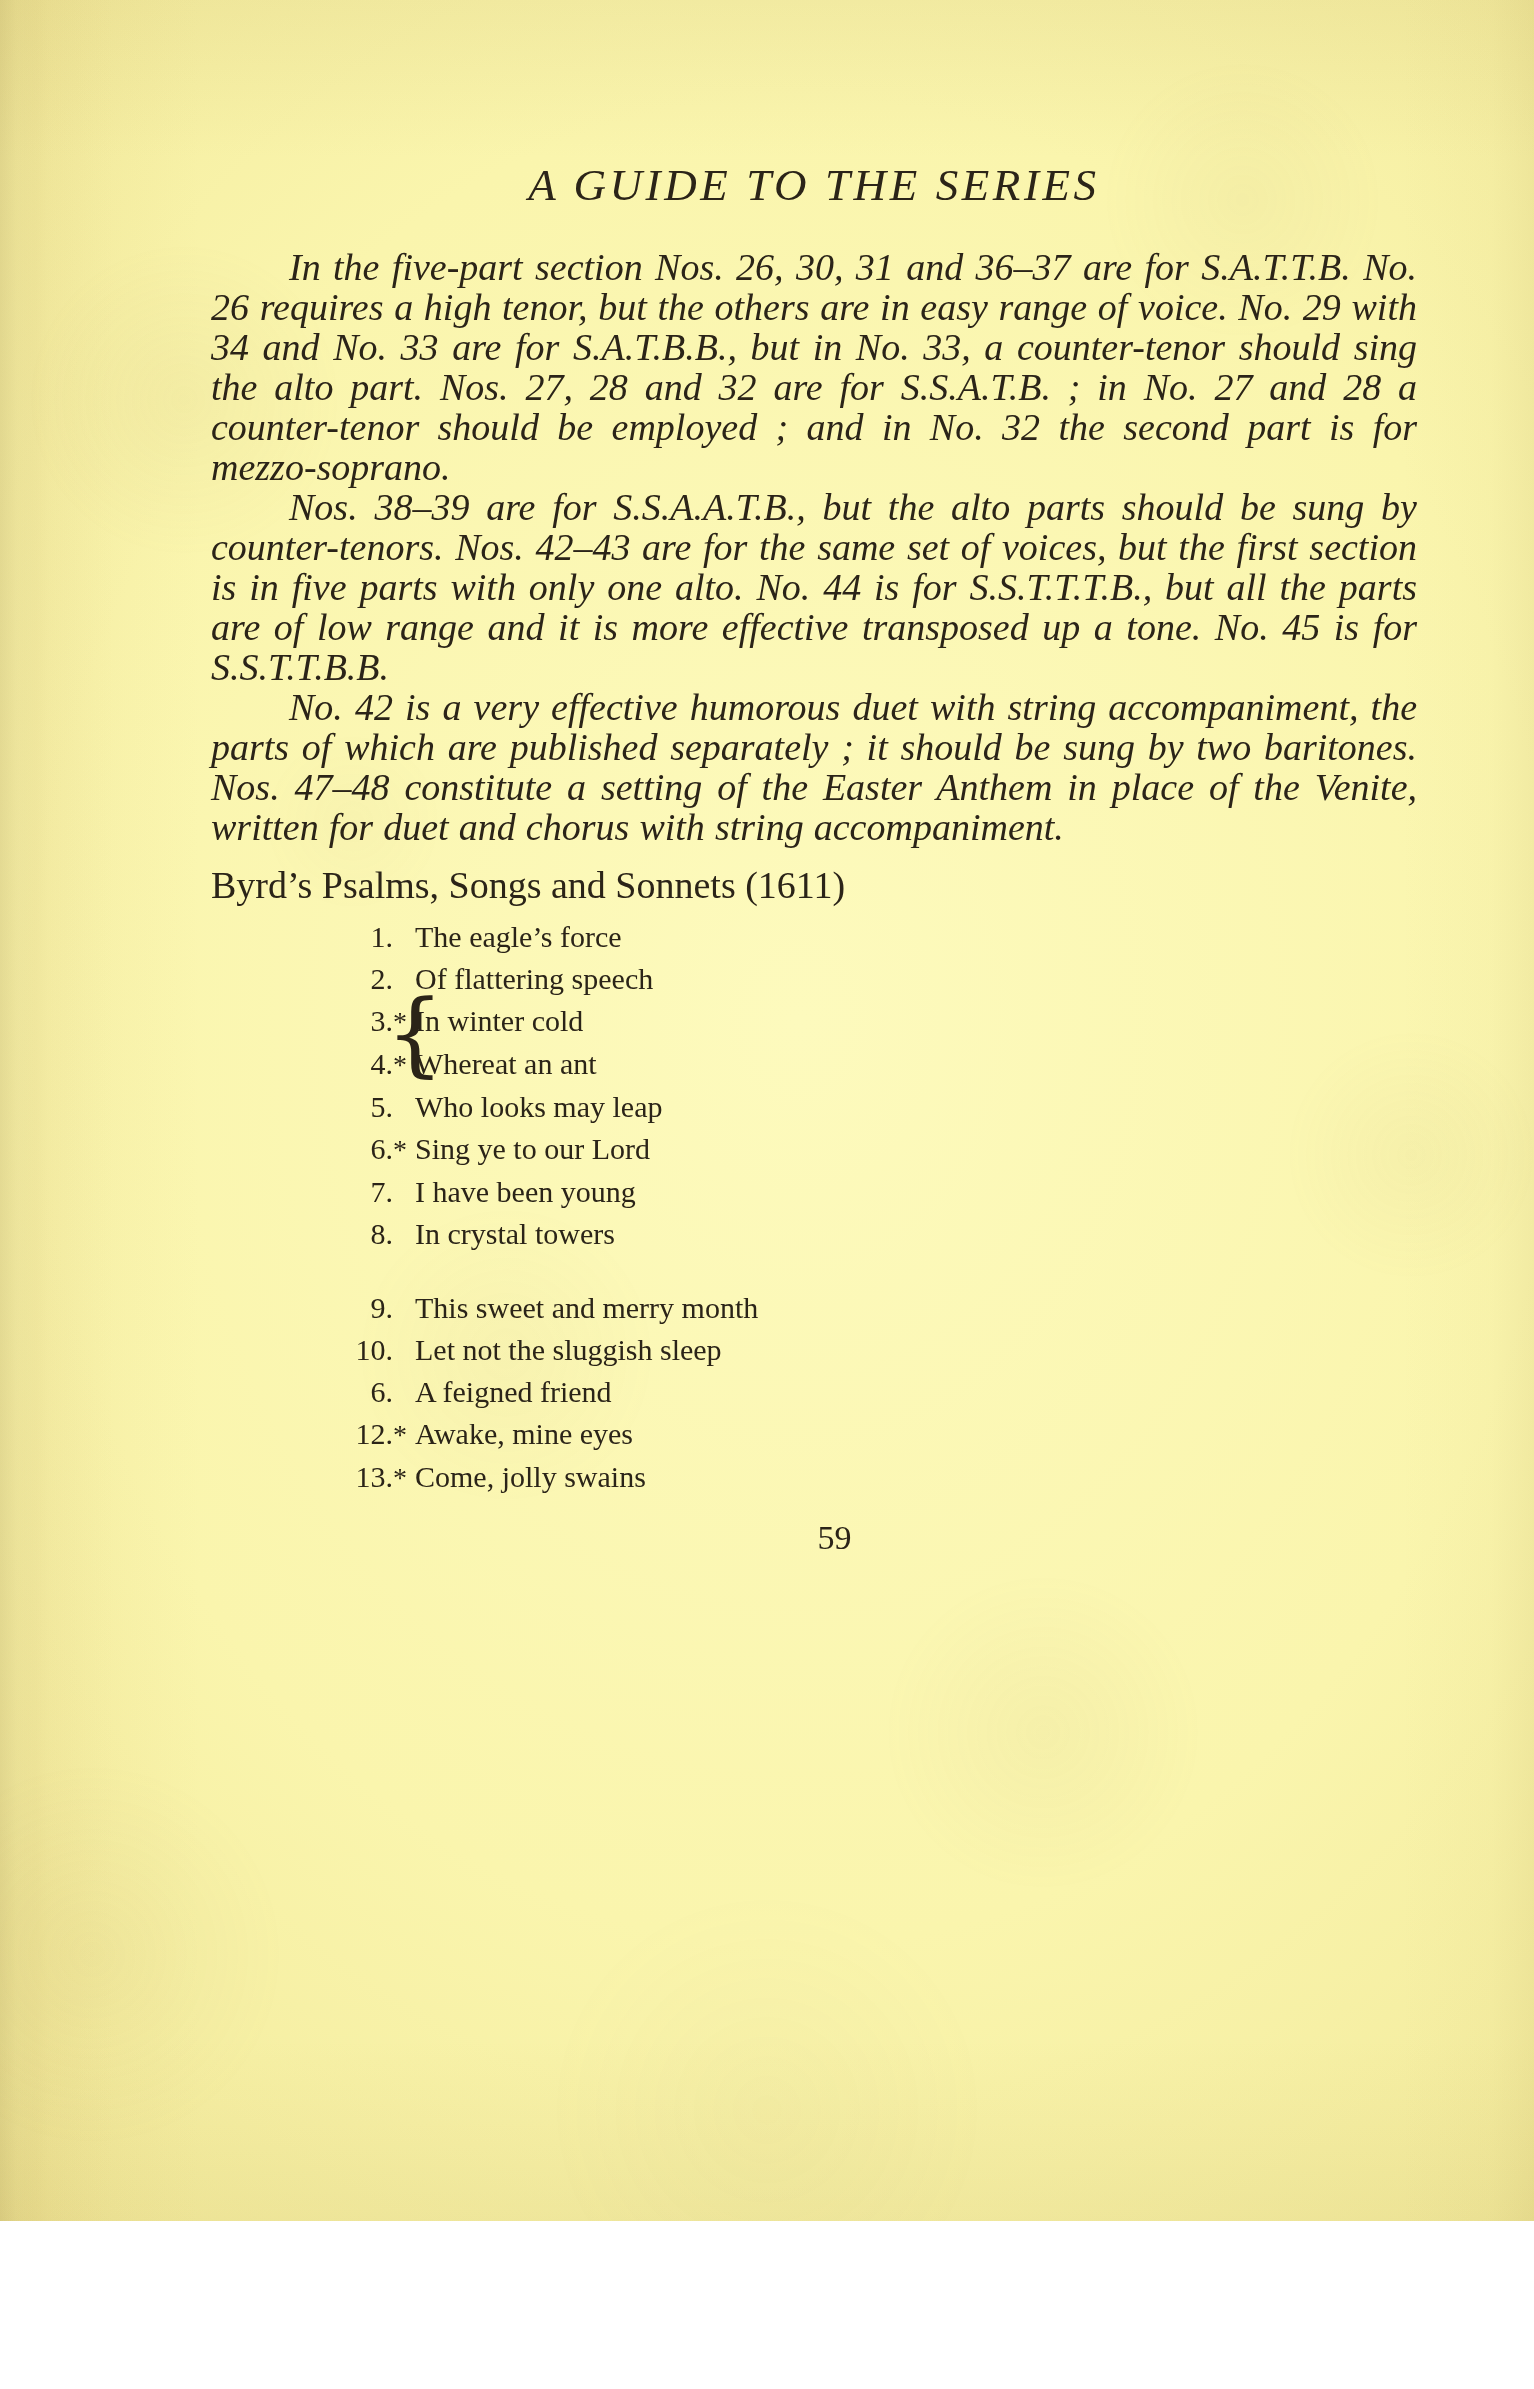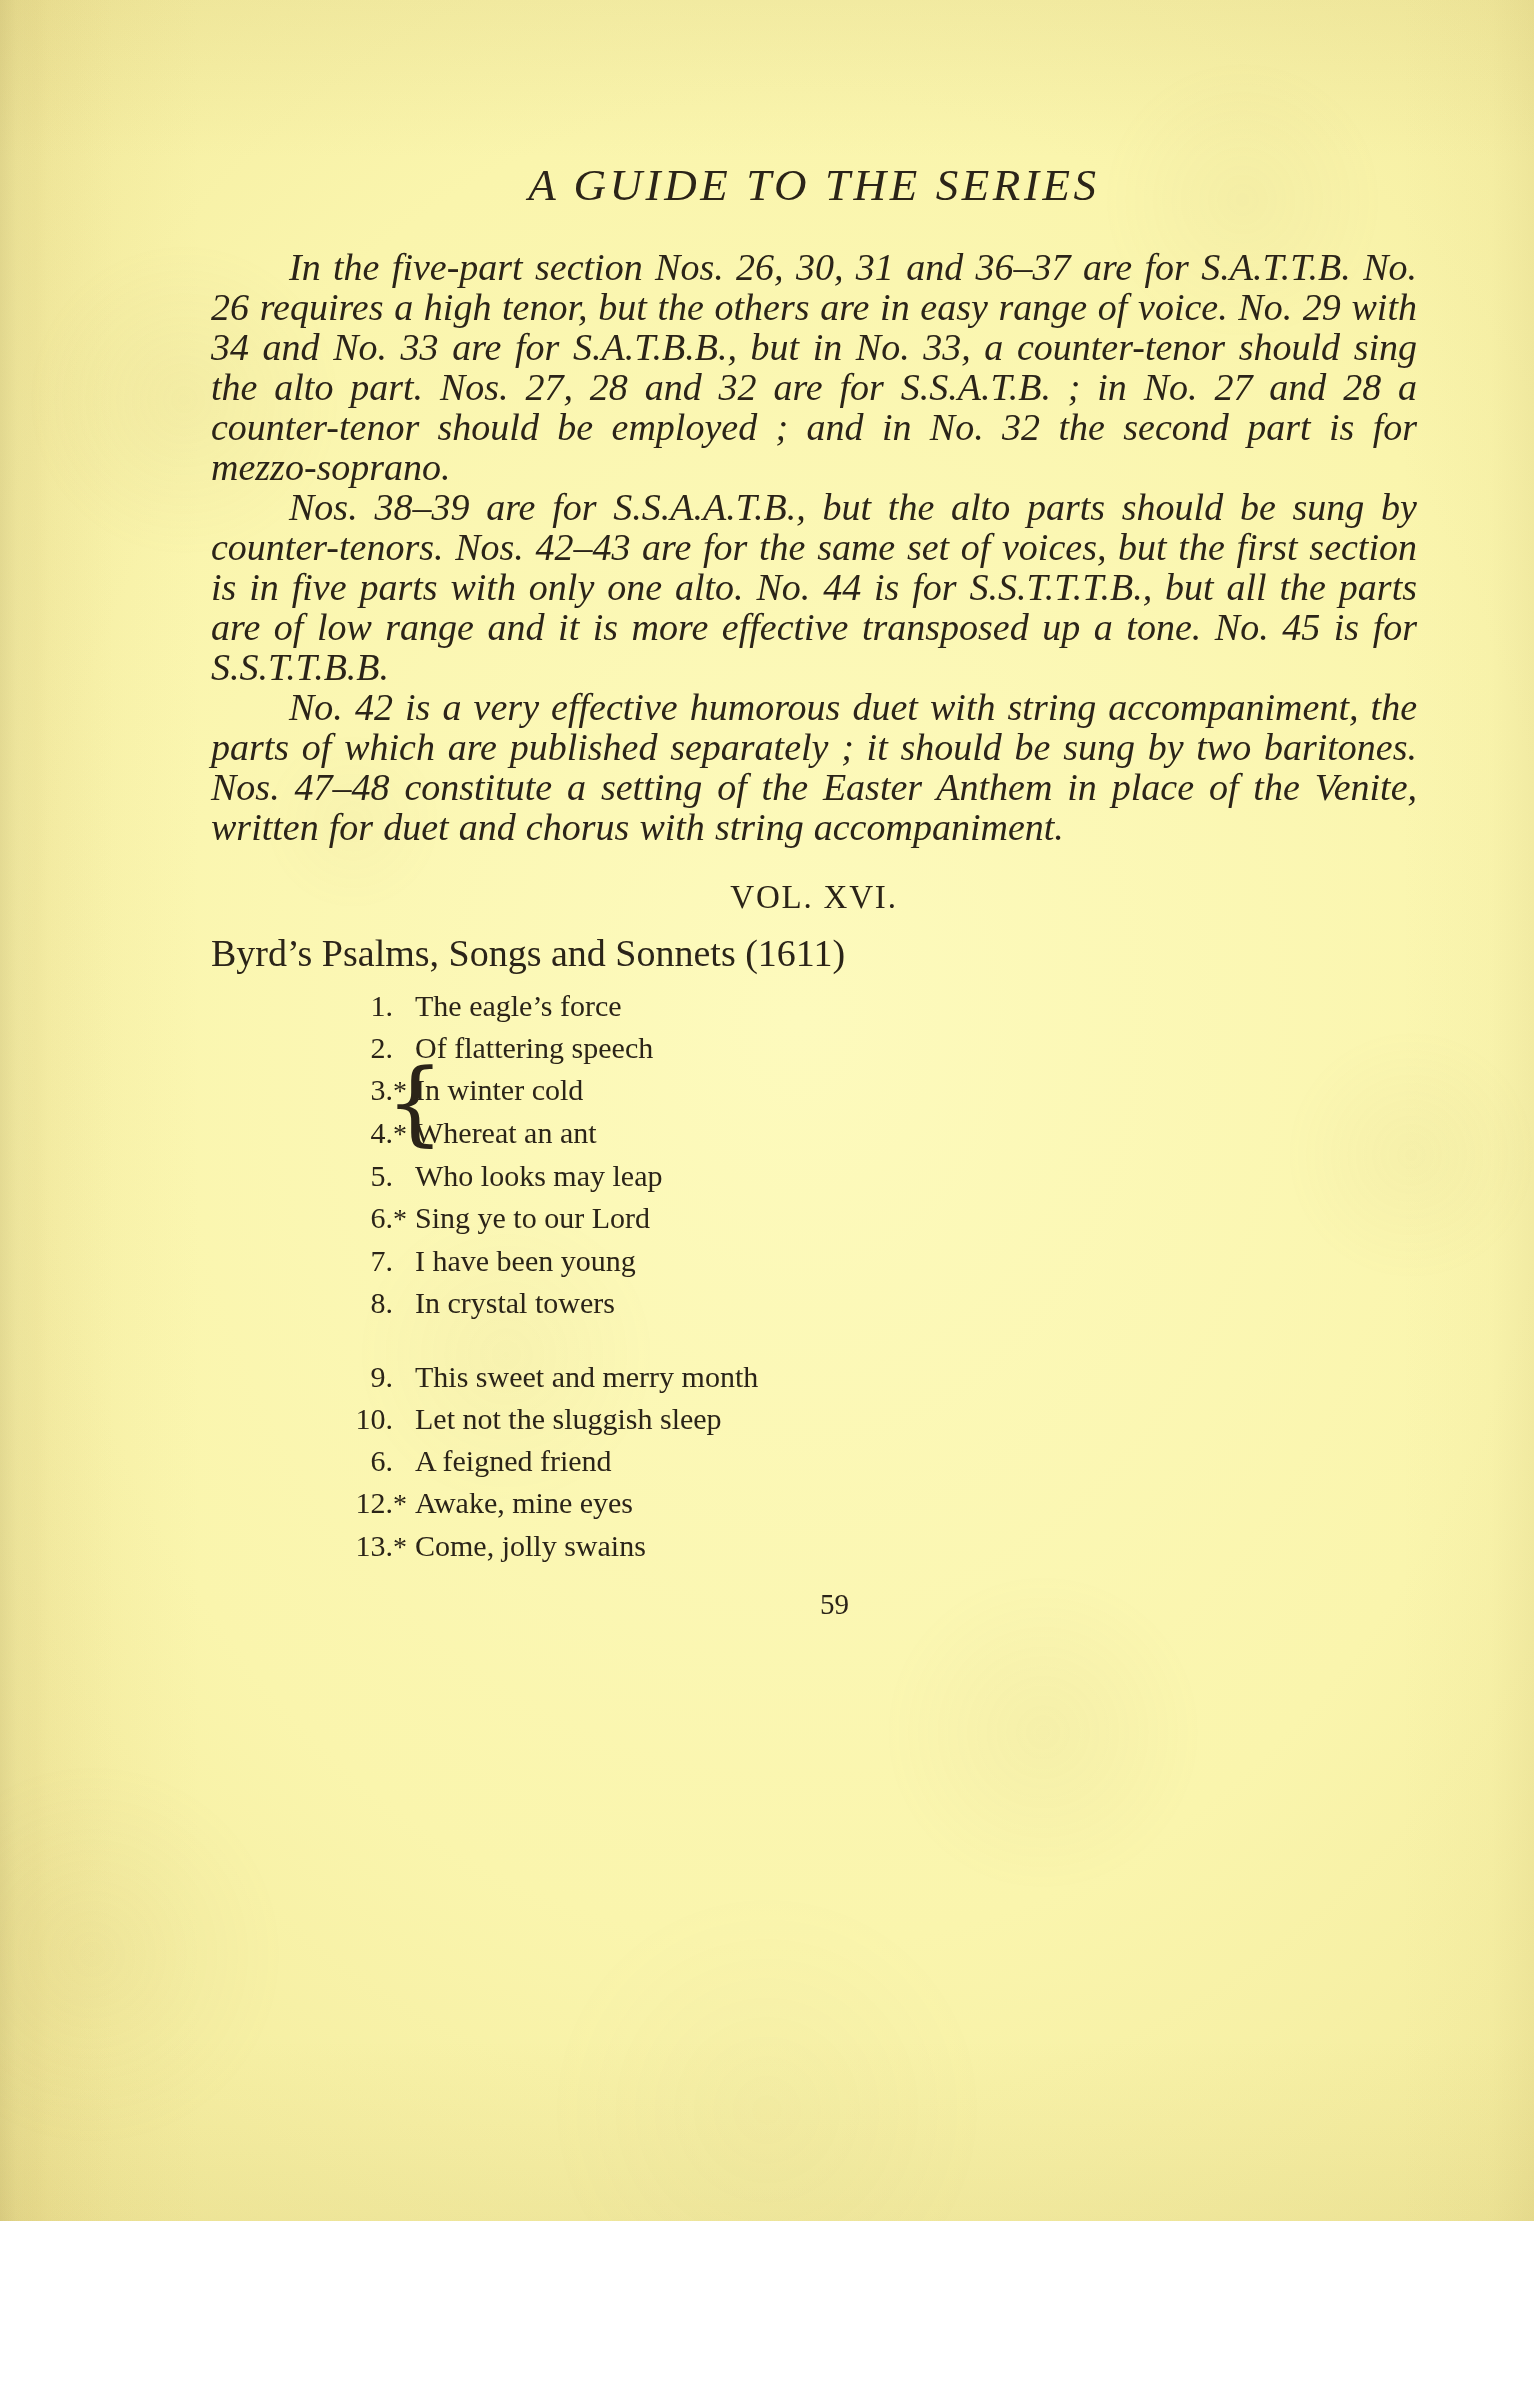--- a/index.html
+++ b/index.html
@@ -163,21 +163,21 @@
     width: 29px;
     font-size: 91px;
     line-height: 1;
     font-family: "DejaVu Serif", serif;
     transform: scaleY(1.0);
   }
 
   
   .folio {
     text-align: center;
-    font-size: 29px;
+    font-size: 34px;
     margin: 22px 0 0 0;
     padding-left: 41px;
     line-height: 1;
   }
 </style>
 </head>
 <body>
 
 <div id="page">
   <div id="grain"></div>
@@ -185,21 +185,20 @@
   <div id="content">
 
     <h1 class="page-title">A GUIDE TO THE SERIES</h1>
 
     <p class="body-para">In the five-part section Nos. 26, 30, 31 and 36–37 are for S.A.T.T.B.  No. 26 requires a high tenor, but the others are in easy range of voice.  No. 29 with 34 and No. 33 are for S.A.T.B.B., but in No. 33, a counter-tenor should sing the alto part.  Nos. 27, 28 and 32 are for S.S.A.T.B. ;  in No. 27 and 28 a counter-tenor should be employed ;  and in No. 32 the second part is for mezzo-soprano.</p>
 
     <p class="body-para">Nos. 38–39 are for S.S.A.A.T.B., but the alto parts should be sung by counter-tenors.  Nos. 42–43 are for the same set of voices, but the first section is in five parts with only one alto.  No. 44 is for S.S.T.T.T.B., but all the parts are of low range and it is more effective transposed up a tone.  No. 45 is for S.S.T.T.B.B.</p>
 
     <p class="body-para last-line-left">No. 42 is a very effective humorous duet with string accompaniment, the parts of which are published separately ;  it should be sung by two baritones.  Nos. 47–48 constitute a setting of the Easter Anthem in place of the Venite, written for duet and chorus with string accompaniment.</p>
 
-    <div class="vol-label">VOL. XVI.</div>
 
     <div class="vol-title">Byrd’s Psalms, Songs and Sonnets (1611)</div>
 
     <div class="group">
 
       <ul class="song-list">
 
         <li class="brace" style="top:72px;">{</li>
 
         <li class="song-row">

